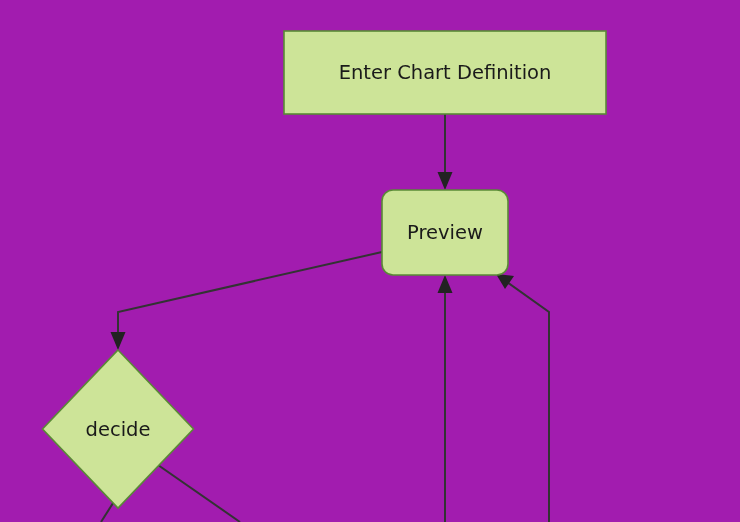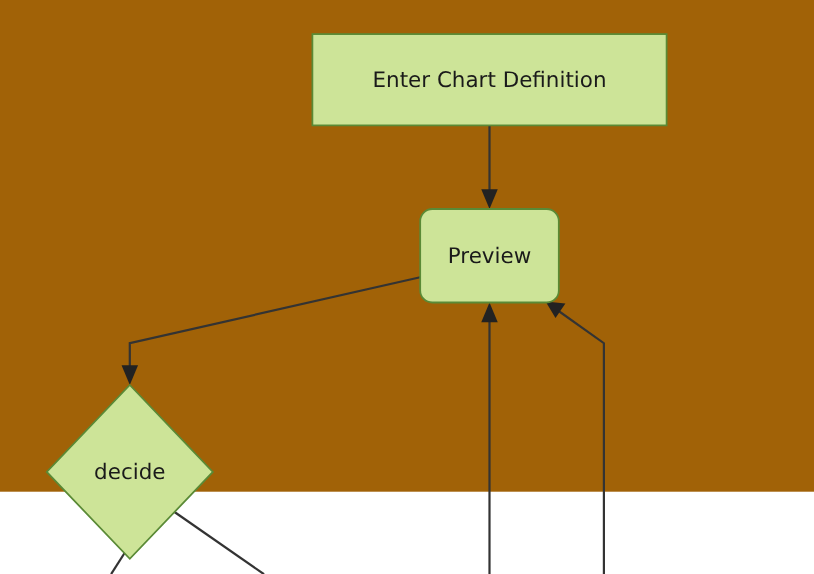--- a/index.html
+++ b/index.html
@@ -10,22 +10,22 @@
   }
   body {
     width: 740px;
     height: 522px;
     overflow: hidden;
     font-family: "DejaVu Sans", "Liberation Sans", sans-serif;
   }
   #diagram-root {
     position: relative;
     width: 740px;
-    height: 447px;
-    background: #a16207;
+    height: 522px;
+    background: #a21caf;
   }
   #flow-svg {
     position: absolute;
     top: 0;
     left: 0;
     width: 740px;
     height: 522px;
     display: block;
   }
   .node-shape {

